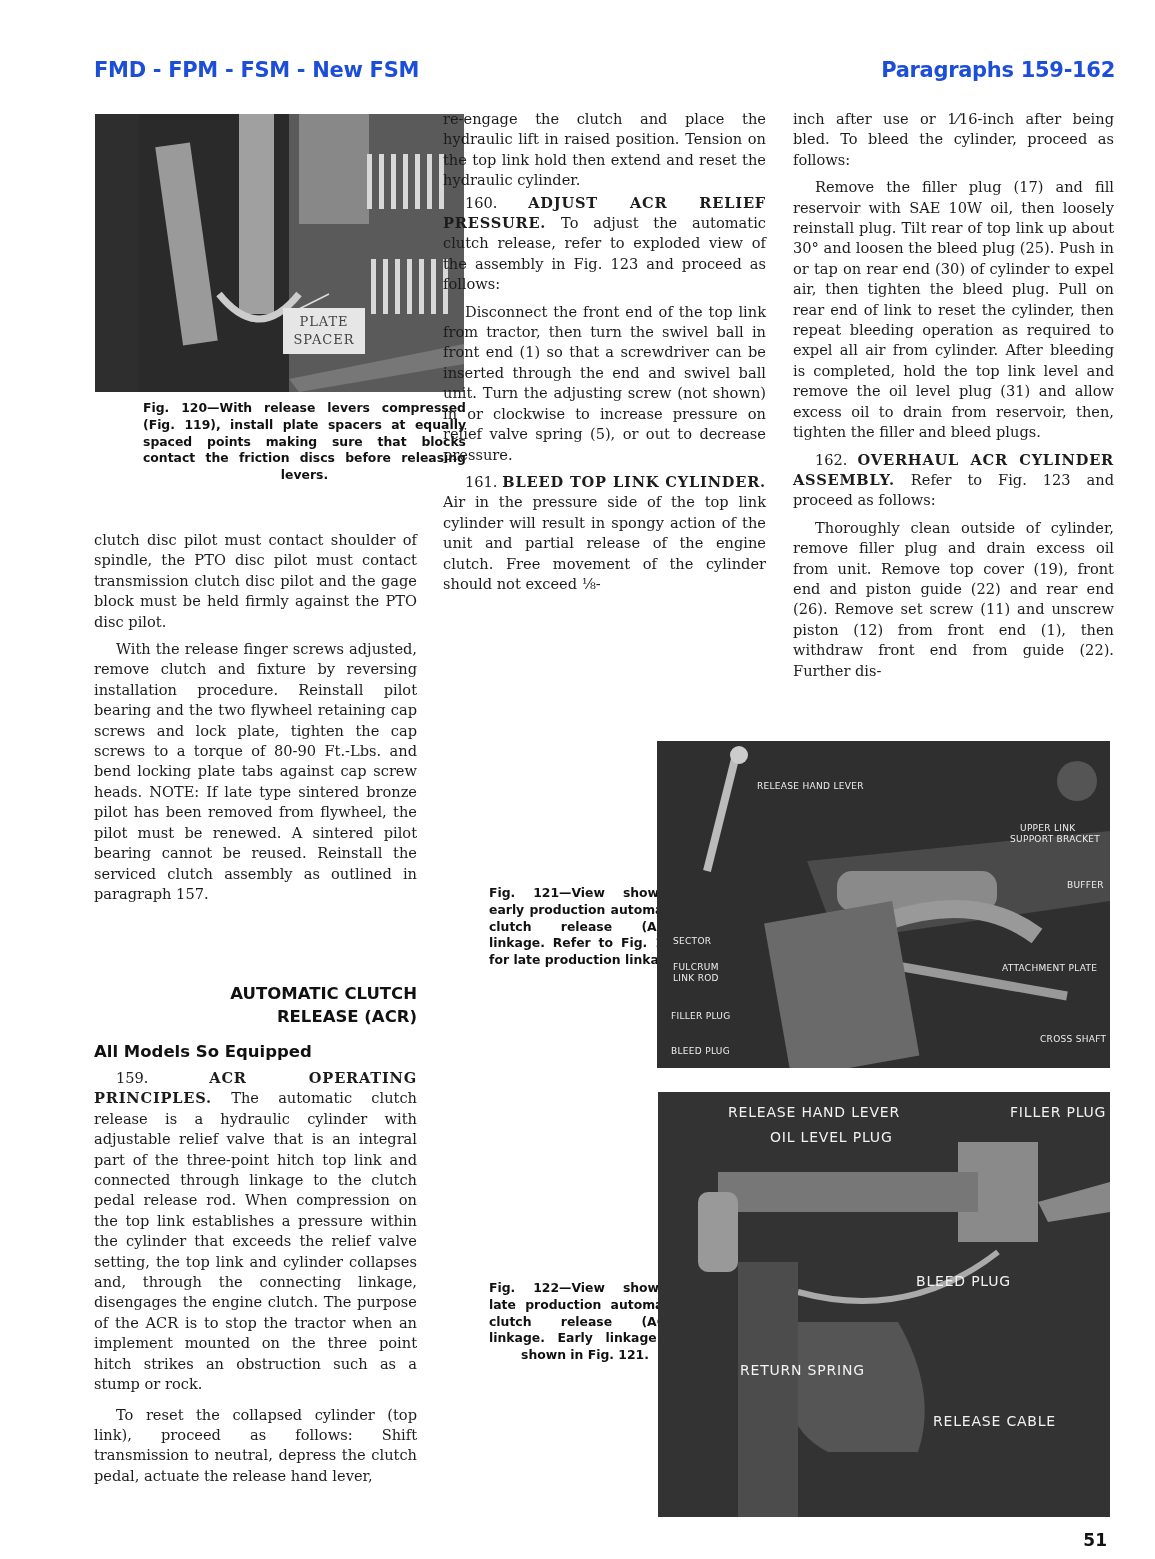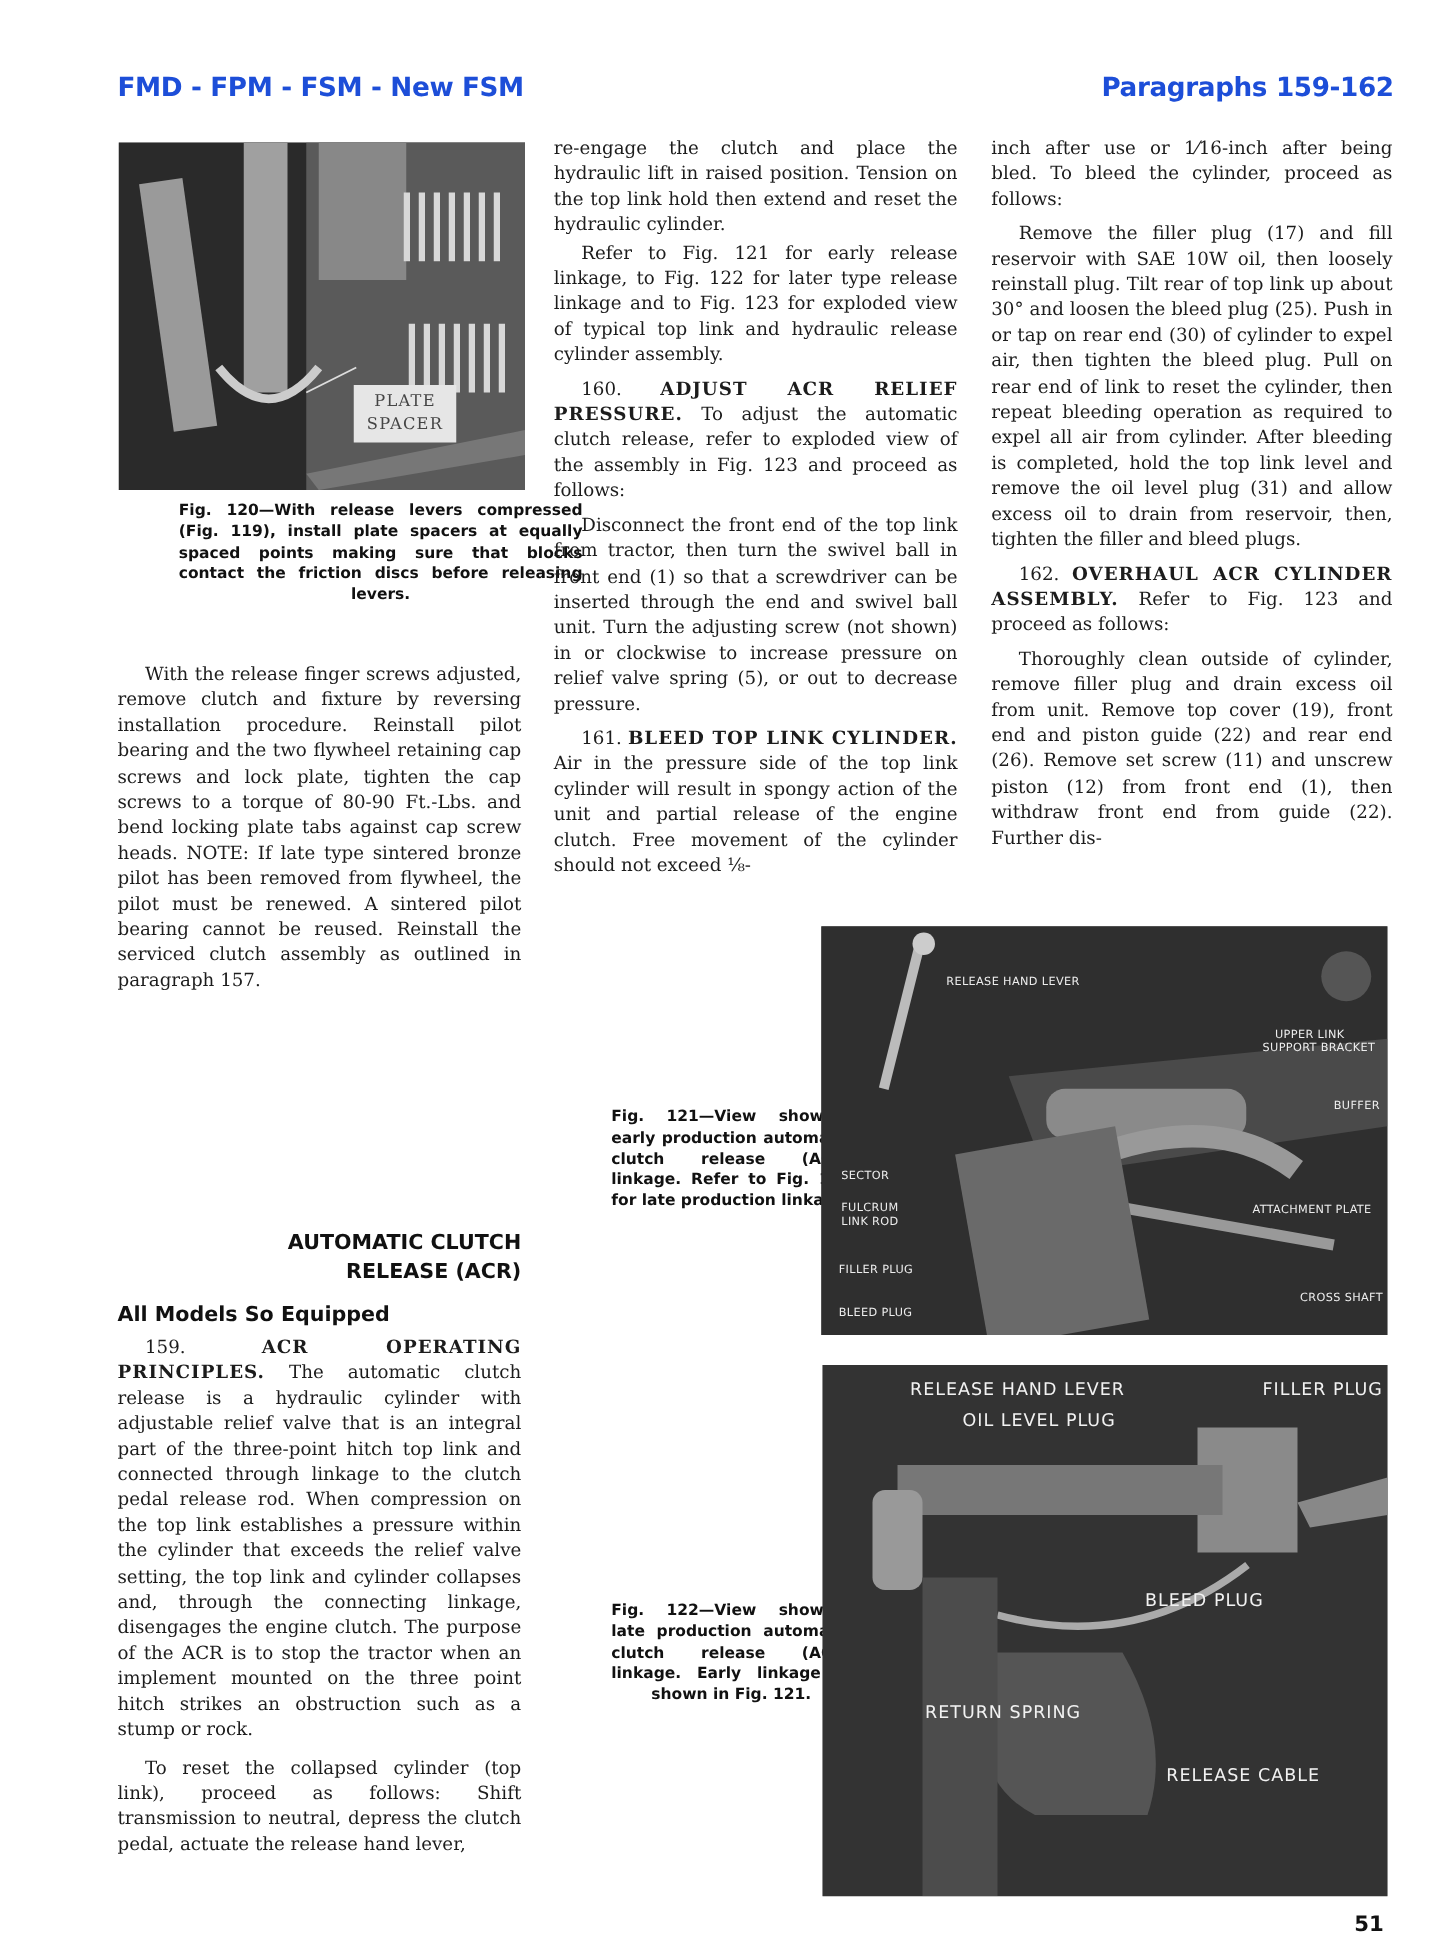--- a/index.html
+++ b/index.html
@@ -23,21 +23,21 @@
   .spacer-tag { position:absolute; left:283px; top:307px; width:82px; height:46px; background:#e6e6e6; font-family:"DejaVu Serif", serif; font-size:13px; line-height:18px; text-align:center; color:#444; padding-top:5px; box-sizing:border-box; letter-spacing:1px; }
   .pgnum { position:absolute; right:48px; top:1530px; font-family:"DejaVu Sans", sans-serif; font-weight:bold; font-size:17px; color:#111; }
   b.h { font-weight:bold; letter-spacing:0.8px; }
 </style>
 </head>
 <body>
 
 <div class="hdr left">FMD - FPM - FSM - New FSM</div>
 <div class="hdr right">Paragraphs 159-162</div>
 
-<div class="photo" style="left:95px; top:114px; width:325px; height:278px; background:#2e2e2e;">
+<div class="photo" style="left:95px; top:114px; width:325px; height:278px; background:#2e2e2e;padding-left:44px;">
   <svg viewBox="0 0 325 278" preserveAspectRatio="none">
     <rect x="0" y="0" width="325" height="278" fill="#2a2a2a"></rect>
     <rect x="150" y="0" width="175" height="278" fill="#5a5a5a"></rect>
     <rect x="30" y="30" width="35" height="200" fill="#9a9a9a" transform="rotate(-8 47 130)"></rect>
     <rect x="100" y="0" width="35" height="200" fill="#a0a0a0"></rect>
     <rect x="160" y="0" width="70" height="110" fill="#888"></rect>
     <g fill="#d8d8d8">
       <rect x="228" y="40" width="5" height="55"></rect>
         <rect x="240" y="40" width="5" height="55"></rect>
         <rect x="252" y="40" width="5" height="55"></rect>
@@ -58,37 +58,37 @@
     <polygon points="150,265 325,230 325,250 160,278" fill="#777"></polygon>
   </svg>
   <div class="spacer-tag" style="left:188px; top:194px;">
     <div>PLATE</div>
     <div>SPACER</div>
   </div>
 </div>
 <div class="cap" style="left:95px; top:400px; width:323px;">Fig. 120—With release levers compressed (Fig. 119), install plate spacers at equally spaced points making sure that blocks contact the friction discs before releasing levers.</div>
 
 <div class="col col1" style="top:530px;">
+  <p class="noindent">clutch disc pilot must contact shoulder of spindle, the PTO disc pilot must contact transmission clutch disc pilot and the gage block must be held firmly against the PTO disc pilot.</p>
   <p>With the release finger screws adjusted, remove clutch and fixture by reversing installation procedure. Reinstall pilot bearing and the two flywheel retaining cap screws and lock plate, tighten the cap screws to a torque of 80-90 Ft.-Lbs. and bend locking plate tabs against cap screw heads. NOTE: If late type sintered bronze pilot has been removed from flywheel, the pilot must be renewed. A sintered pilot bearing cannot be reused. Reinstall the serviced clutch assembly as outlined in paragraph 157.</p>
 </div>
 
 <div class="sec-title" style="top:982px;">
   <div>AUTOMATIC CLUTCH</div>
   <div>RELEASE (ACR)</div>
 </div>
 <div class="sub-title" style="top:1042px;">All Models So Equipped</div>
 
 <div class="col col1" style="top:1068px;">
   <p><span>159.</span> <b class="h">ACR OPERATING PRINCIPLES.</b> <span>The automatic clutch release is a hydraulic cylinder with adjustable relief valve that is an integral part of the three-point hitch top link and connected through linkage to the clutch pedal release rod. When compression on the top link establishes a pressure within the cylinder that exceeds the relief valve setting, the top link and cylinder collapses and, through the connecting linkage, disengages the engine clutch. The purpose of the ACR is to stop the tractor when an implement mounted on the three point hitch strikes an obstruction such as a stump or rock.</span></p>
   <p style="margin-top:10px;">To reset the collapsed cylinder (top link), proceed as follows: Shift transmission to neutral, depress the clutch pedal, actuate the release hand lever,</p>
 </div>
 
 <div class="col col2">
   <p class="noindent" style="margin-bottom:2px;">re-engage the clutch and place the hydraulic lift in raised position. Tension on the top link hold then extend and reset the hydraulic cylinder.</p>
-  <p>Refer to Fig. 121 for early release linkage, to Fig. 122 for later type release linkage and to Fig. 123 for exploded view of typical top link and hydraulic release cylinder assembly.</p>
   <p><span>160.</span> <b class="h">ADJUST ACR RELIEF PRESSURE.</b> <span>To adjust the automatic clutch release, refer to exploded view of the assembly in Fig. 123 and proceed as follows:</span></p>
   <p>Disconnect the front end of the top link from tractor, then turn the swivel ball in front end (1) so that a screwdriver can be inserted through the end and swivel ball unit. Turn the adjusting screw (not shown) in or clockwise to increase pressure on relief valve spring (5), or out to decrease pressure.</p>
   <p><span>161.</span> <b class="h">BLEED TOP LINK CYLINDER.</b> <span>Air in the pressure side of the top link cylinder will result in spongy action of the unit and partial release of the engine clutch. Free movement of the cylinder should not exceed ⅛-</span></p>
 </div>
 
 <div class="col col3">
   <p class="noindent">inch after use or 1⁄16-inch after being bled. To bleed the cylinder, proceed as follows:</p>
   <p>Remove the filler plug (17) and fill reservoir with SAE 10W oil, then loosely reinstall plug. Tilt rear of top link up about 30° and loosen the bleed plug (25). Push in or tap on rear end (30) of cylinder to expel air, then tighten the bleed plug. Pull on rear end of link to reset the cylinder, then repeat bleeding operation as required to expel all air from cylinder. After bleeding is completed, hold the top link level and remove the oil level plug (31) and allow excess oil to drain from reservoir, then, tighten the filler and bleed plugs.</p>
   <p><span>162.</span> <b class="h">OVERHAUL ACR CYLINDER ASSEMBLY.</b> <span>Refer to Fig. 123 and proceed as follows:</span></p>
   <p>Thoroughly clean outside of cylinder, remove filler plug and drain excess oil from unit. Remove top cover (19), front end and piston guide (22) and rear end (26). Remove set screw (11) and unscrew piston (12) from front end (1), then withdraw front end from guide (22). Further dis-</p>

